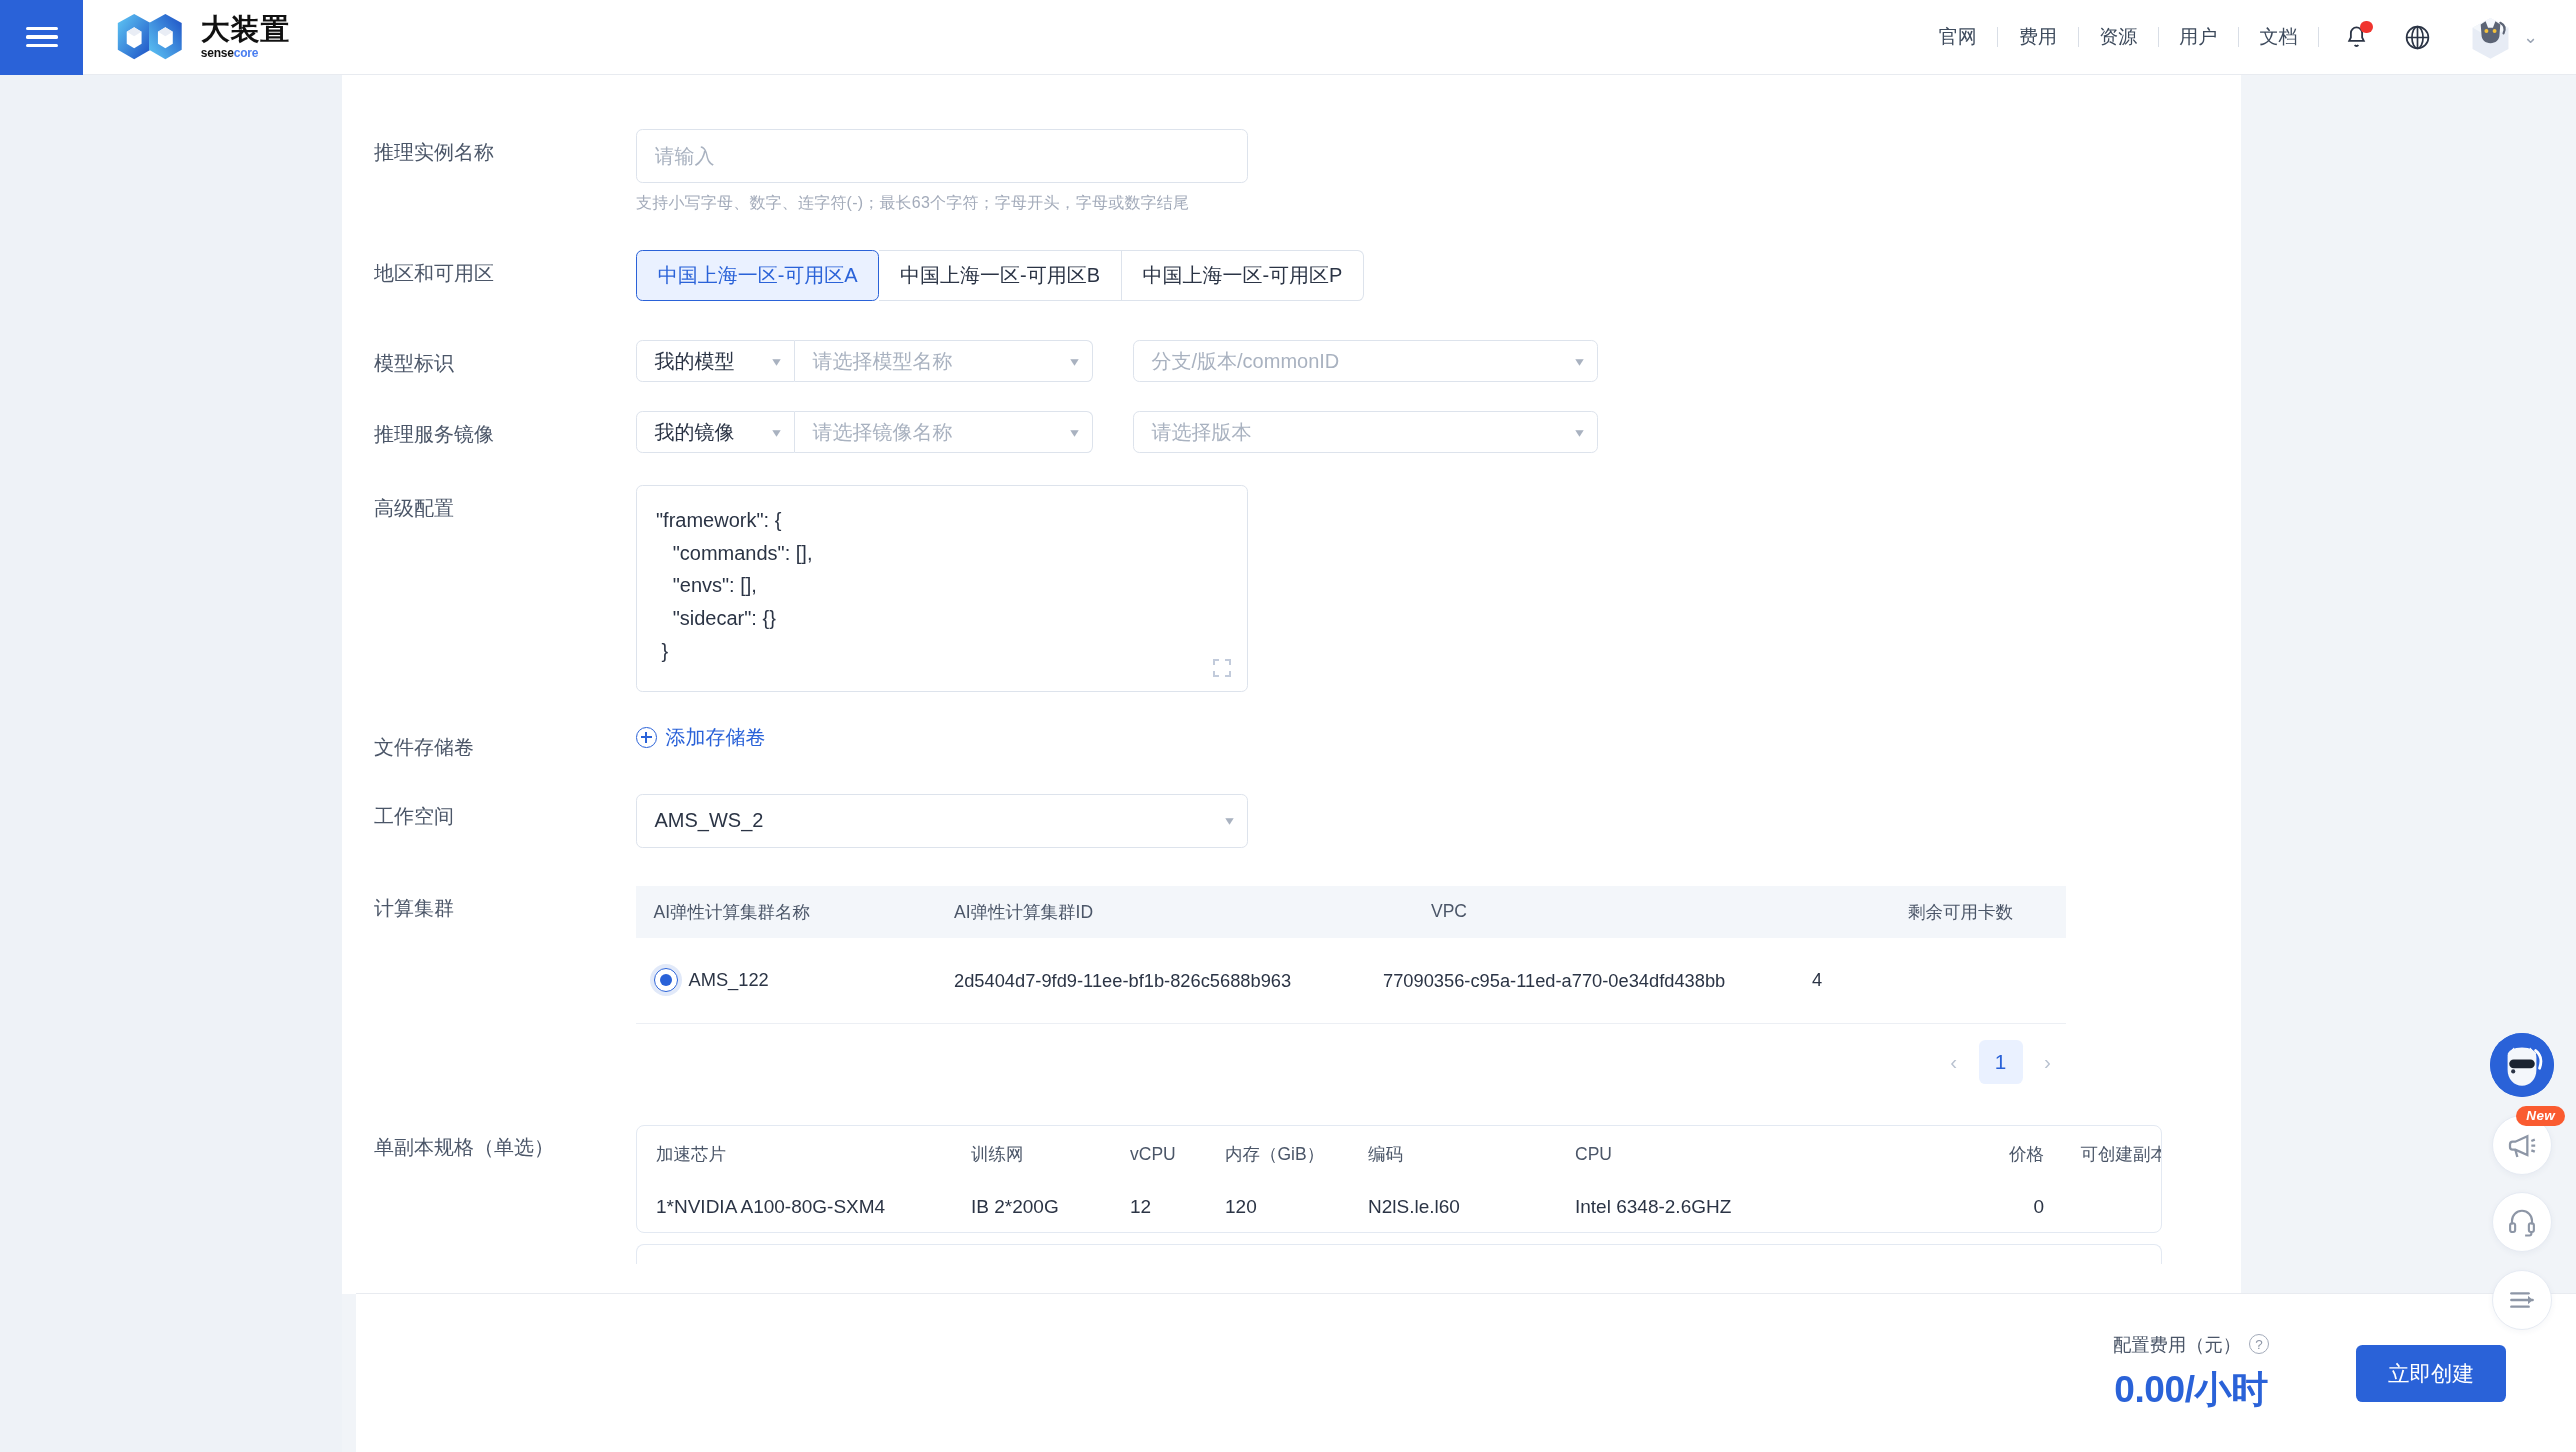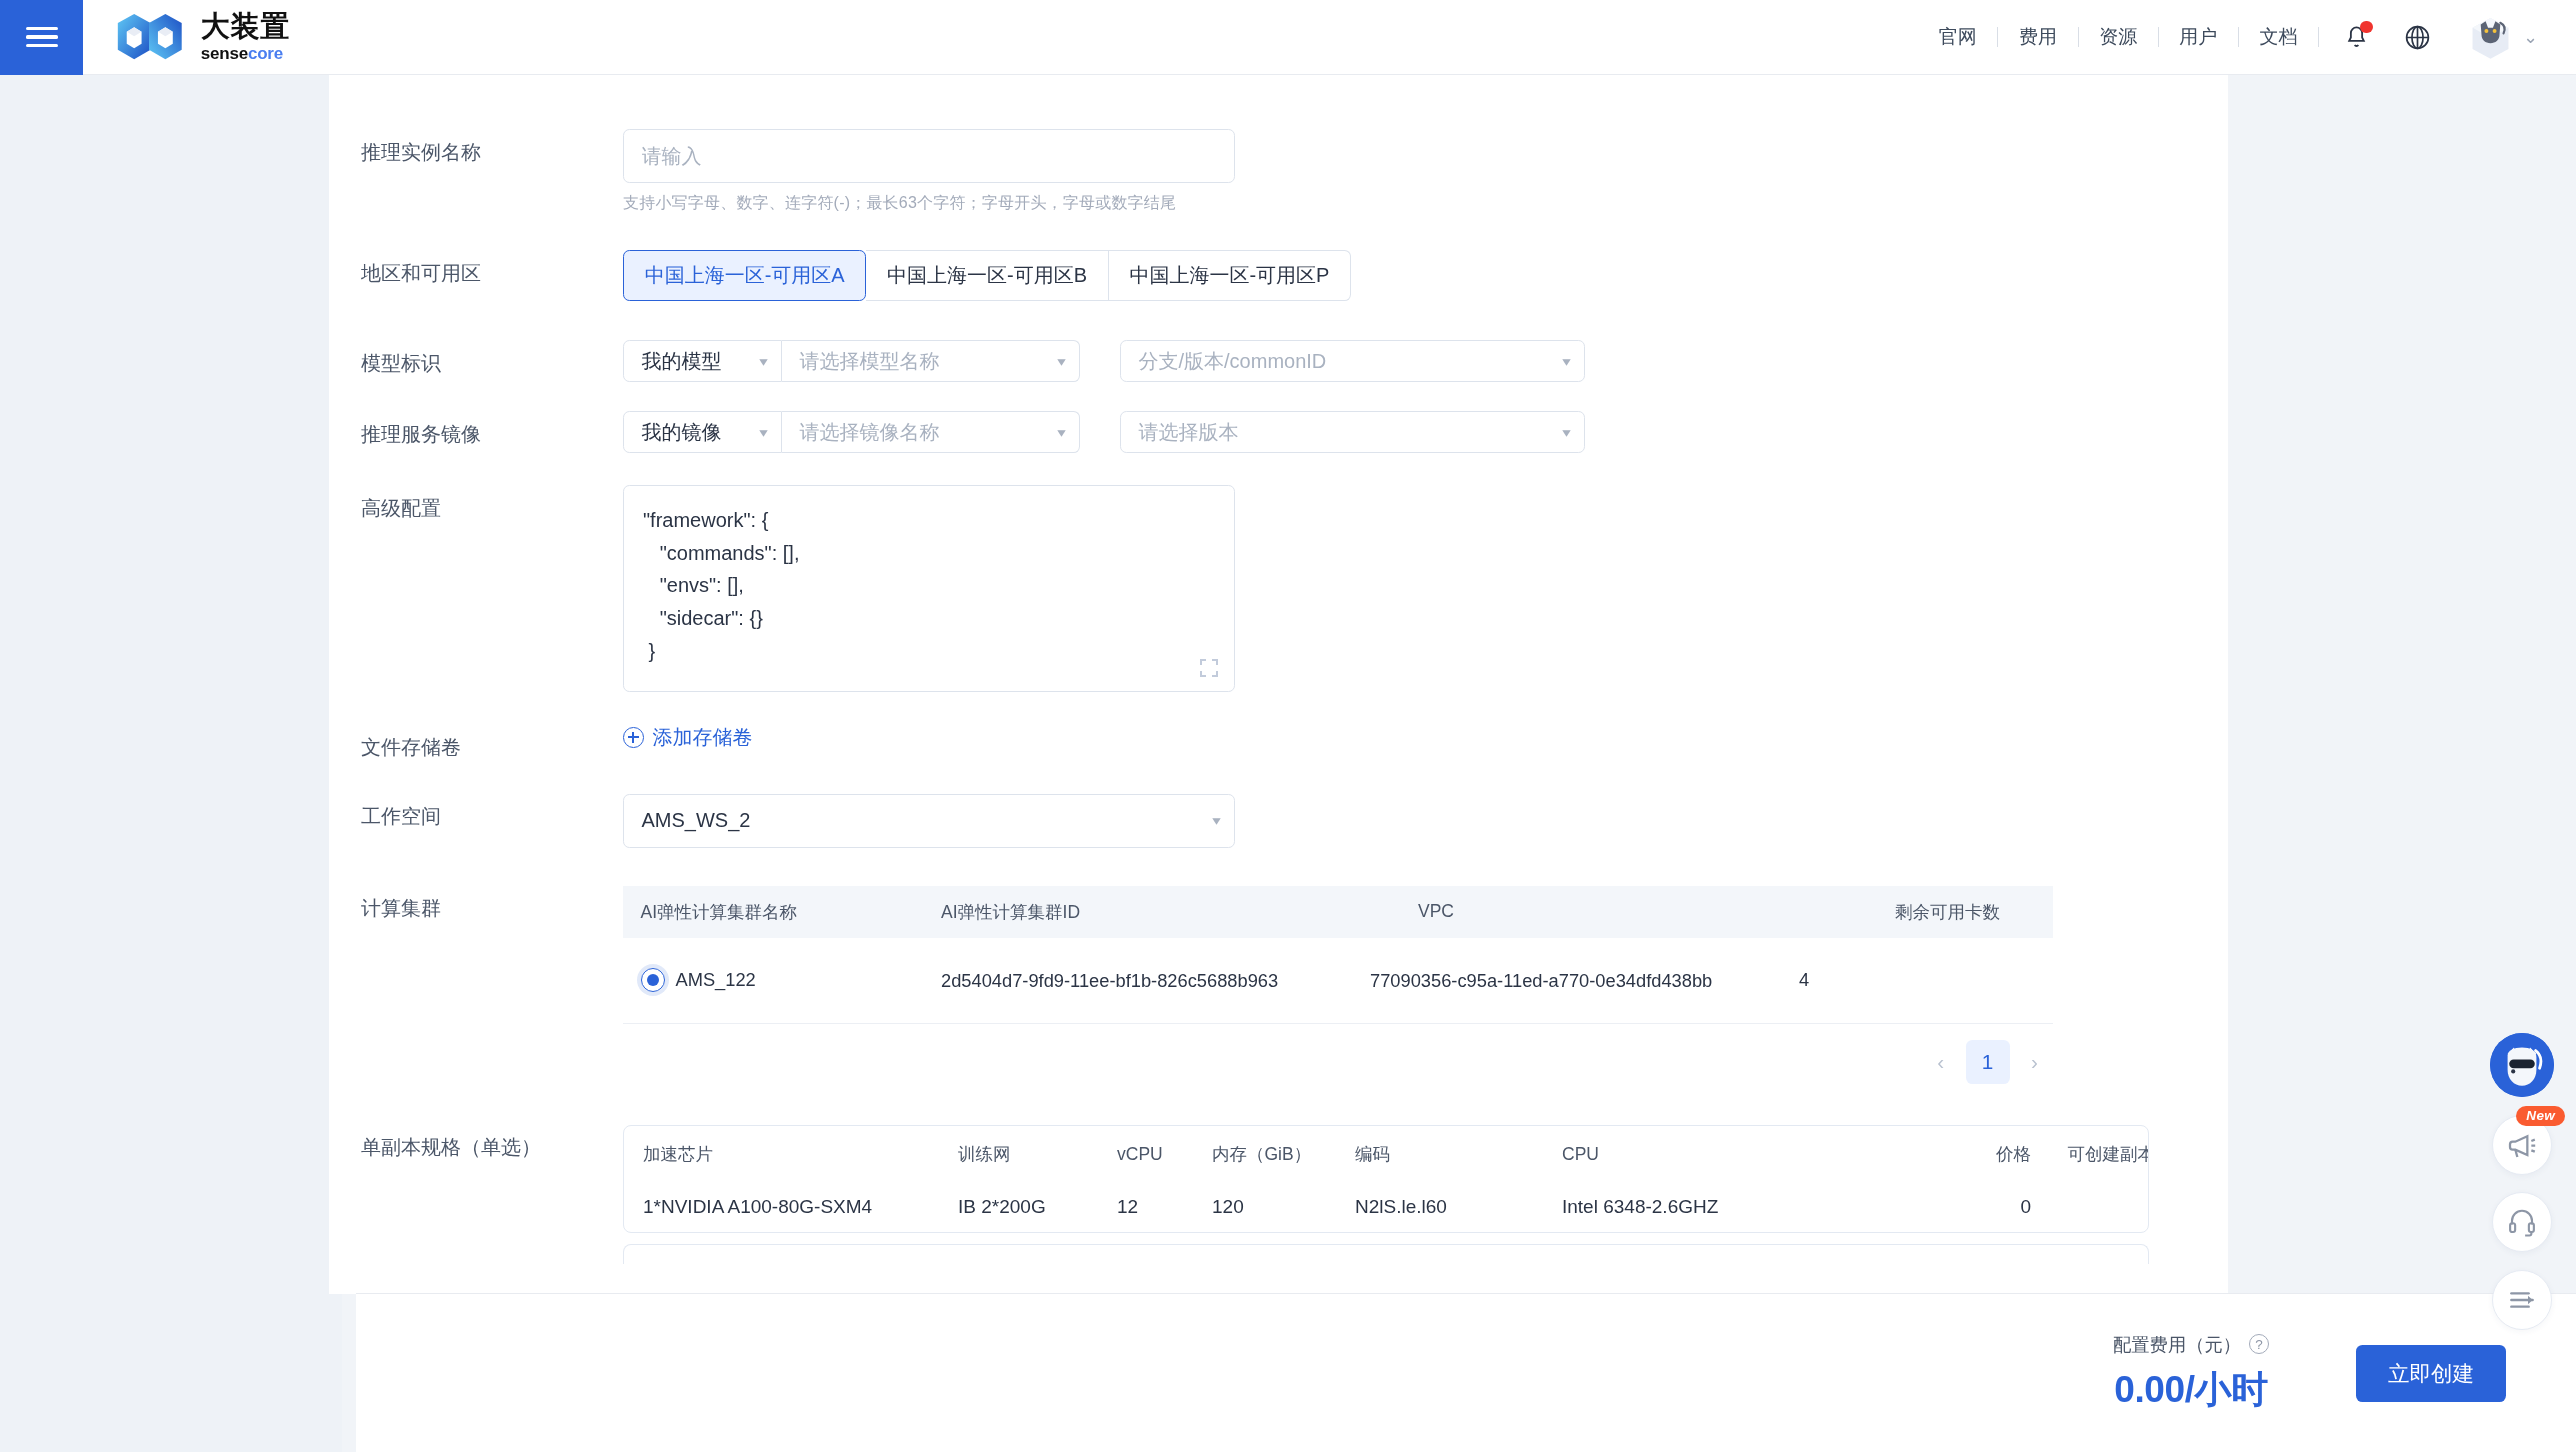--- a/index.html
+++ b/index.html
@@ -27,21 +27,21 @@
     display: block; height: 3.2px; background: #fff; border-radius: 1.6px;
     margin: 5.6px 0;
   }
   .brand { display: flex; align-items: center; margin-left: 30px; gap: 12.7px; }
   .brand-logo { width: 75px; height: 52px; }
   .brand-text { line-height: 1; }
   .brand-cn {
     font-size: 29px; font-weight: 700; color: #111; letter-spacing: 0.8px;
     font-family: "Liberation Sans", "DejaVu Sans", sans-serif;
   }
-  .brand-en { font-size: 17px; font-weight: 700; margin-top: 3.2px; letter-spacing: -0.2px; }
+  .brand-en { font-size: 12px; font-weight: 700; margin-top: 3.2px; letter-spacing: -0.2px; }
   .brand-en .s1 { color: #111; }
   .brand-en .s2 { color: #4a7ef0; }
 
   .topnav { margin-left: auto; display: flex; align-items: center; height: 75px; padding-right: 38px; }
   .topnav-link {
     font-size: 19px; color: #3d4a5c; padding: 0 20.7px; cursor: pointer;
     position: relative; white-space: nowrap;
   }
   .topnav-sep { width: 0.8px; height: 20.7px; background: #d9dee6; }
   .topnav-icon {
@@ -57,21 +57,21 @@
 
   
   .left-rail {
     position: absolute; top: 75px; left: 0; width: 342px; bottom: 0;
     background: #eef2f7;
   }
   .page-bg {
     position: absolute; top: 75px; left: 342px; right: 0; bottom: 0; background: #f1f4f8;
   }
   .content-card {
-    position: absolute; top: 75px; left: 329px; width: 1899px; height: 1219px;
+    position: absolute; top: 75px; left: 342px; width: 1899px; height: 1219px;
     background: #ffffff; overflow: hidden;
   }
   .card-inner { position: relative; padding: 0; }
 
   
   .form-row { display: flex; align-items: flex-start; padding: 0 0 0 32px; }
   .flabel {
     width: 262px; flex: 0 0 262px; font-size: 20px; color: #4b5668;
     padding-top: 9.5px; text-align: left;
   }

